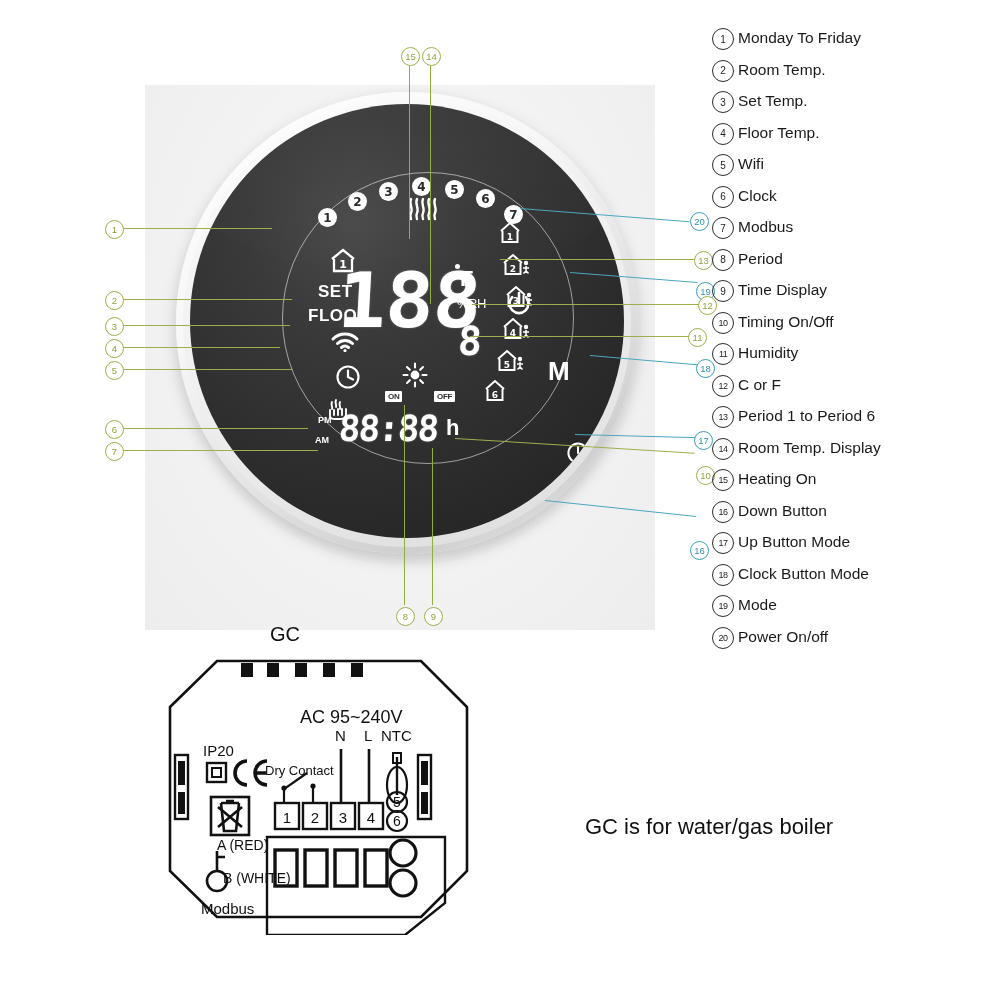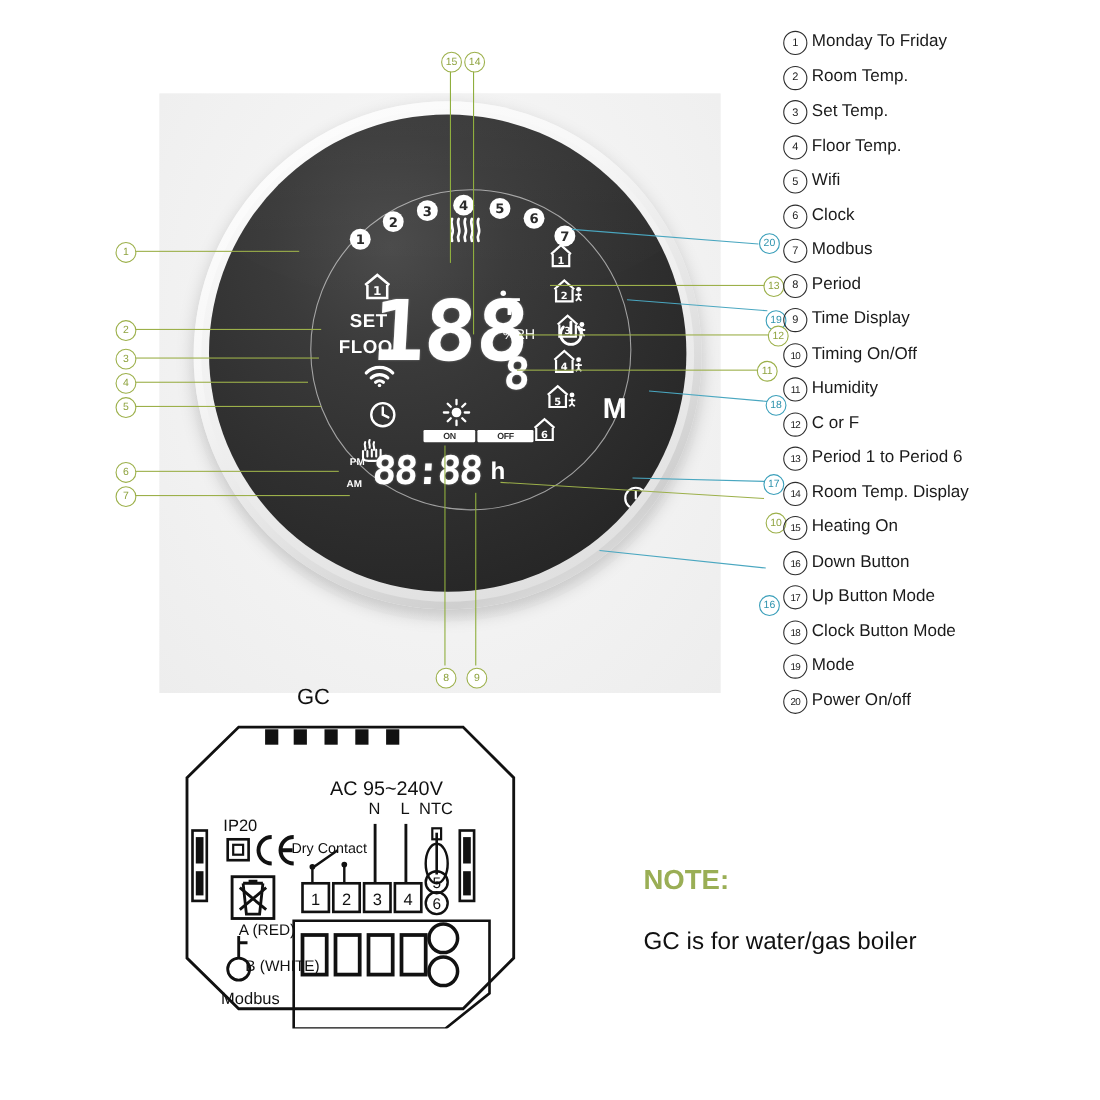--- a/index.html
+++ b/index.html
@@ -76,21 +76,21 @@
   .lbl-floor{position:absolute;left:26px;top:134px;font-size:17px;font-weight:bold;letter-spacing:.5px;}
   .house-top{position:absolute;left:48px;top:76px;width:26px;height:26px;}
   .wifi-i{position:absolute;left:48px;top:160px;width:30px;height:20px;}
   .clock-i{position:absolute;left:53px;top:192px;width:26px;height:26px;}
   .hand-i{position:absolute;left:44px;top:224px;width:26px;height:24px;}
 
   .period{position:absolute;width:36px;height:26px;}
 
   .sun-i{position:absolute;left:120px;top:190px;width:26px;height:26px;}
   .onoff{position:absolute;font-size:8px;font-weight:bold;color:#2e2e2e;background:#fff;
-    padding:1px 18px;border-radius:1px;font-family:"Liberation Sans",sans-serif;letter-spacing:-.3px;text-align:center;}
+    padding:1px 3px;border-radius:1px;font-family:"Liberation Sans",sans-serif;letter-spacing:-.3px;text-align:center;}
   .ampm{position:absolute;font-size:9px;font-weight:bold;font-family:"Liberation Sans",sans-serif;}
   .clock-digits{position:absolute;left:58px;top:240px;font-size:36px;line-height:34px;
     font-family:"DejaVu Sans Mono",monospace;font-weight:bold;transform:skewX(-4deg);transform-origin:left top;letter-spacing:-2px;}
   .clock-h{position:absolute;left:164px;top:243px;font-size:22px;font-weight:bold;font-family:"Liberation Sans",sans-serif;}
 
   
   .tbtn{position:absolute;color:#ffffff;}
   .pwr{left:316px;top:186px;width:26px;height:26px;}
   .mlet{left:358px;top:252px;font-size:26px;font-weight:bold;}
   .clk2{left:376px;top:337px;width:24px;height:24px;}
@@ -501,17 +501,16 @@
     <div class="wtxt" style="left:110px;top:118px;font-size:13px;">Dry Contact</div>
     <div class="wtxt" style="left:180px;top:82px;font-size:15px;">N</div>
     <div class="wtxt" style="left:209px;top:82px;font-size:15px;">L</div>
     <div class="wtxt" style="left:226px;top:82px;font-size:15px;">NTC</div>
     <div class="wtxt" style="left:62px;top:192px;font-size:14px;">A (RED)</div>
     <div class="wtxt" style="left:68px;top:225px;font-size:14px;">B (WHITE)</div>
     <div class="wtxt" style="left:46px;top:255px;font-size:15px;">Modbus</div>
   </div>
 
   <div class="note">
-    <div class="note-h">NOTE:</div>
     <div class="note-b">GC is for water/gas boiler</div>
   </div>
 
 </div>
 
 </body></html>

